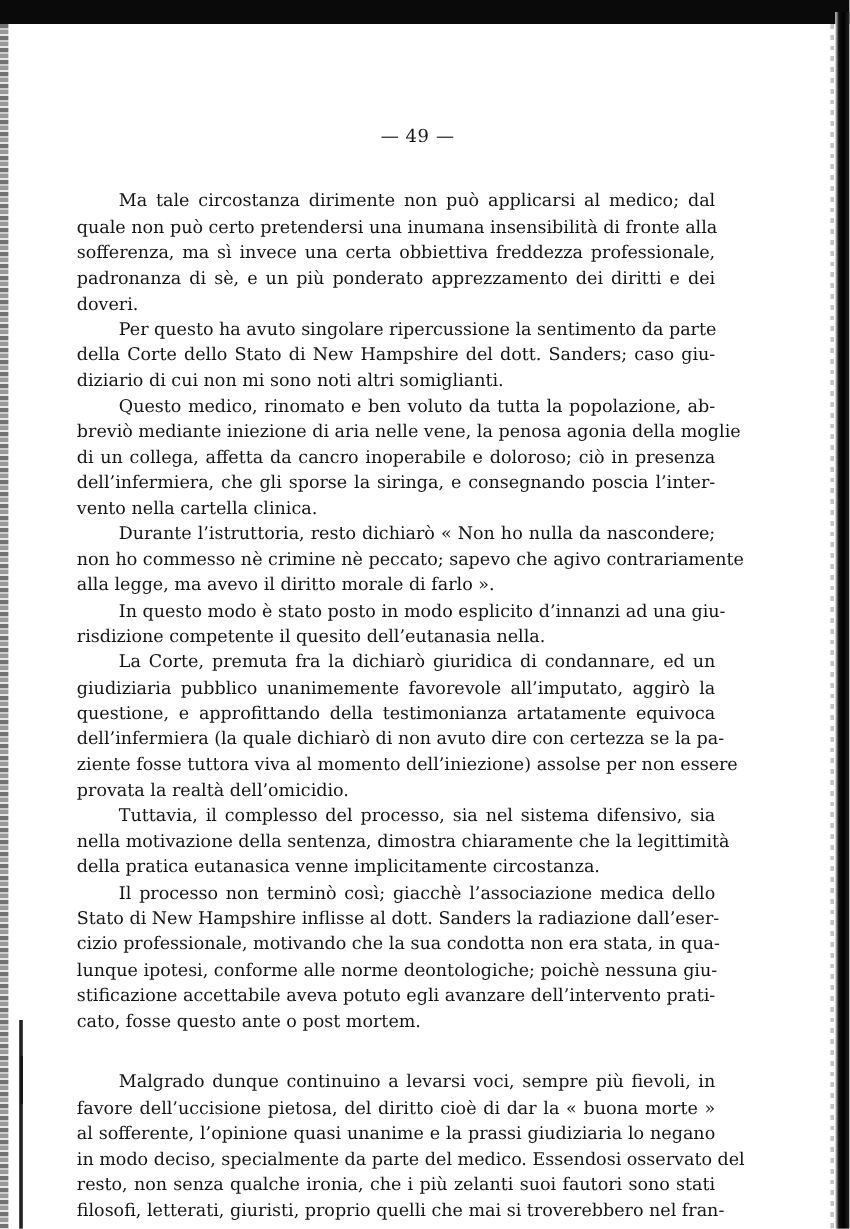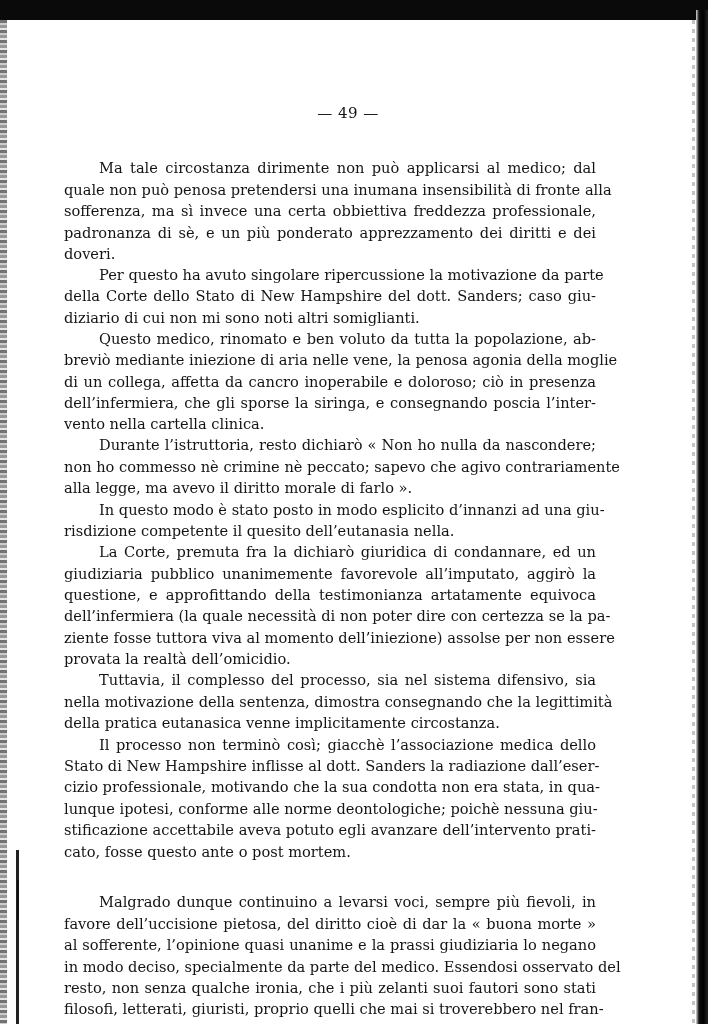--- a/index.html
+++ b/index.html
@@ -34,28 +34,28 @@
 <div class="left-edge-inner"></div>
 <div class="left-edge-inner2"></div>
 <div class="right-edge"></div>
 <div class="right-edge-inner"></div>
 
 <div class="page">
   <div class="page-number">— 49 —</div>
 
   <div>
     <div class="line indent" style="top:138px">Ma tale circostanza dirimente non può applicarsi al medico; dal</div>
-    <div class="line" style="top:160px">quale non può penosa pretendersi una inumana insensibilità di fronte alla</div>
+    <div class="line" style="top:160px">quale non può certo pretendersi una inumana insensibilità di fronte alla</div>
     <div class="line" style="top:181px">sofferenza, ma sì invece una certa obbiettiva freddezza professionale,</div>
     <div class="line" style="top:203px">padronanza di sè, e un più ponderato apprezzamento dei diritti e dei</div>
     <div class="line last" style="top:224px">doveri.</div>
   </div>
 
   <div>
-    <div class="line indent" style="top:245px">Per questo ha avuto singolare ripercussione la motivazione da parte</div>
+    <div class="line indent" style="top:245px">Per questo ha avuto singolare ripercussione la sentimento da parte</div>
     <div class="line" style="top:266px">della Corte dello Stato di New Hampshire del dott. Sanders; caso giu-</div>
     <div class="line last" style="top:288px">diziario di cui non mi sono noti altri somiglianti.</div>
   </div>
 
   <div>
     <div class="line indent" style="top:309px">Questo medico, rinomato e ben voluto da tutta la popolazione, ab-</div>
     <div class="line" style="top:330px">breviò mediante iniezione di aria nelle vene, la penosa agonia della moglie</div>
     <div class="line" style="top:352px">di un collega, affetta da cancro inoperabile e doloroso; ciò in presenza</div>
     <div class="line" style="top:373px">dell’infermiera, che gli sporse la siringa, e consegnando poscia l’inter-</div>
     <div class="line last" style="top:394px">vento nella cartella clinica.</div>
@@ -69,28 +69,28 @@
 
   <div>
     <div class="line indent" style="top:480px">In questo modo è stato posto in modo esplicito d’innanzi ad una giu-</div>
     <div class="line last" style="top:501px">risdizione competente il quesito dell’eutanasia nella.</div>
   </div>
 
   <div>
     <div class="line indent" style="top:522px">La Corte, premuta fra la dichiarò giuridica di condannare, ed un</div>
     <div class="line" style="top:544px">giudiziaria pubblico unanimemente favorevole all’imputato, aggirò la</div>
     <div class="line" style="top:565px">questione, e approfittando della testimonianza artatamente equivoca</div>
-    <div class="line" style="top:586px">dell’infermiera (la quale necessità di non poter dire con certezza se la pa-</div>
+    <div class="line" style="top:586px">dell’infermiera (la quale dichiarò di non avuto dire con certezza se la pa-</div>
     <div class="line" style="top:608px">ziente fosse tuttora viva al momento dell’iniezione) assolse per non essere</div>
     <div class="line last" style="top:629px">provata la realtà dell’omicidio.</div>
   </div>
 
   <div>
     <div class="line indent" style="top:650px">Tuttavia, il complesso del processo, sia nel sistema difensivo, sia</div>
-    <div class="line" style="top:672px">nella motivazione della sentenza, dimostra consegnando che la legittimità</div>
+    <div class="line" style="top:672px">nella motivazione della sentenza, dimostra chiaramente che la legittimità</div>
     <div class="line last" style="top:693px">della pratica eutanasica venne implicitamente circostanza.</div>
   </div>
 
   <div>
     <div class="line indent" style="top:715px">Il processo non terminò così; giacchè l’associazione medica dello</div>
     <div class="line" style="top:736px">Stato di New Hampshire inflisse al dott. Sanders la radiazione dall’eser-</div>
     <div class="line" style="top:757px">cizio professionale, motivando che la sua condotta non era stata, in qua-</div>
     <div class="line" style="top:779px">lunque ipotesi, conforme alle norme deontologiche; poichè nessuna giu-</div>
     <div class="line" style="top:800px">stificazione accettabile aveva potuto egli avanzare dell’intervento prati-</div>
     <div class="line last" style="top:822px">cato, fosse questo ante o post mortem.</div>

